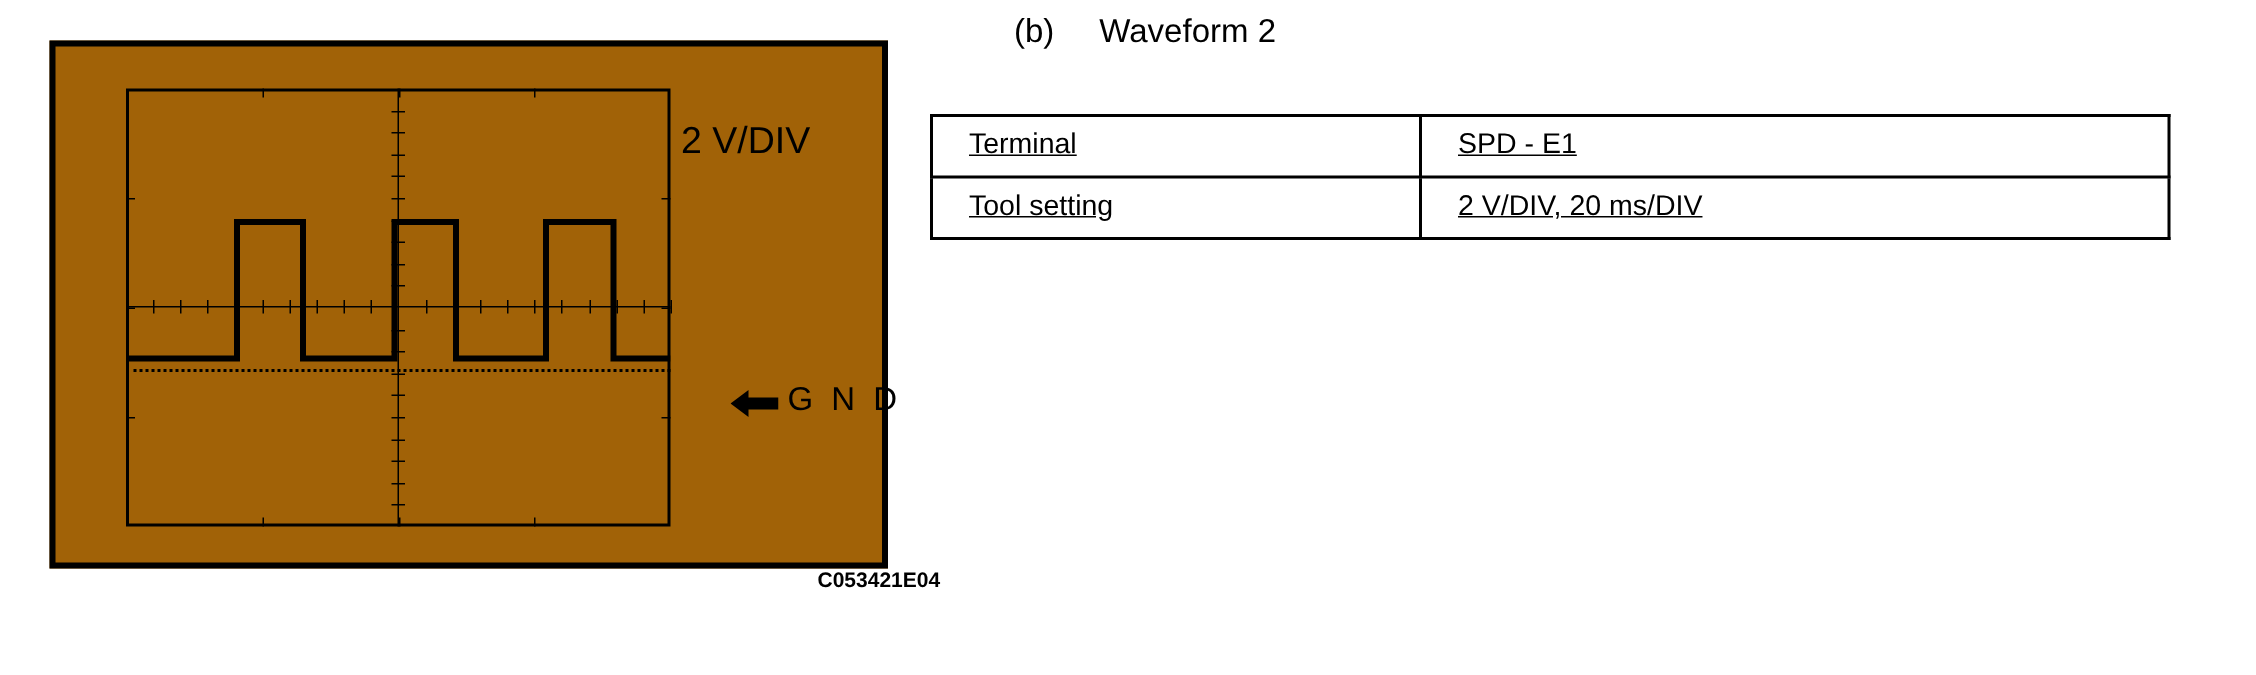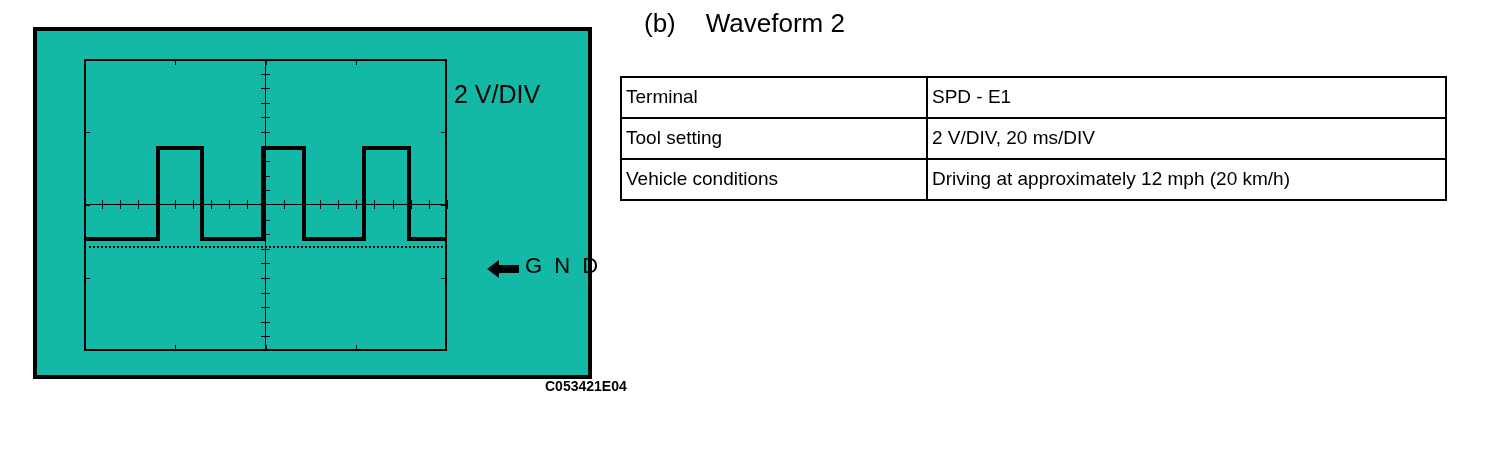--- a/index.html
+++ b/index.html
@@ -1,21 +1,21 @@
 <!DOCTYPE html>
 <html><head>
 <meta charset="utf-8">
 <style>
   html,body{margin:0;padding:0;background:#ffffff;}
   body{width:1504px;height:450px;position:relative;overflow:hidden;
        font-family:"Liberation Sans",sans-serif;color:#000;}
 
   
   #figure-panel{position:absolute;left:33px;top:27px;width:559px;height:352px;
-                border:4px solid #000;background:#14b8a6;box-sizing:border-box;}
+                border:4px solid #000;background:#a16207;box-sizing:border-box;}
 
   #scope{position:absolute;left:47px;top:28px;width:363px;height:292px;}
   #scope-grid{position:absolute;inset:0;border:2px solid #000;box-sizing:border-box;}
 
   .vline{position:absolute;top:0;bottom:0;width:1px;background:#000;}
   .hline{position:absolute;left:0;right:0;height:1px;background:#000;}
 
   
   .tick-h{position:absolute;width:1px;height:9px;background:#000;}
   .tick-v{position:absolute;height:1px;width:9px;background:#000;}
@@ -32,28 +32,28 @@
   .scope-label{position:absolute;font-size:25px;letter-spacing:0px;
                white-space:nowrap;line-height:1;}
   #label-vdiv{left:417px;top:51px;}
   #label-msdiv{left:277px;top:297px;}
   #label-gnd{left:488px;top:224px;font-size:22px;letter-spacing:3px;}
   #gnd-arrow{position:absolute;left:450px;top:228px;}
   #figure-code{position:absolute;left:508px;top:347px;font-size:14px;
                font-weight:bold;letter-spacing:0px;}
 
   
-  #heading{position:absolute;left:644px;top:8px;font-size:26px;white-space:nowrap;}
+  #heading{position:absolute;left:676px;top:8px;font-size:22px;white-space:nowrap;}
   #heading .hd-letter{display:inline-block;}
   #heading .hd-text{display:inline-block;margin-left:30px;}
 
   #spec-table{position:absolute;left:620px;top:76px;width:827px;
               border-collapse:collapse;}
-  #spec-table td{border:2px solid #000;font-size:19px;padding:6px 10px 7px 4px;
-                 height:26px;vertical-align:middle;white-space:nowrap;}
+  #spec-table td{border:2px solid #000;font-size:19px;padding:6px 10px 7px 24px;
+                 height:26px;vertical-align:middle;white-space:nowrap;text-decoration:underline;}
   #spec-table td.col-key{width:290px;}
 </style>
 </head>
 <body>
 
 <div id="figure-panel">
 
   <div id="scope">
     <div id="scope-grid"></div>
 
@@ -138,18 +138,14 @@
 <table id="spec-table">
   <tbody id="spec-table-body">
       <tr>
         <td class="col-key">Terminal</td>
         <td class="col-val">SPD - E1</td>
       </tr>
       <tr>
         <td class="col-key">Tool setting</td>
         <td class="col-val">2 V/DIV, 20 ms/DIV</td>
       </tr>
-      <tr>
-        <td class="col-key">Vehicle conditions</td>
-        <td class="col-val">Driving at approximately 12 mph (20 km/h)</td>
-      </tr>
     </tbody>
 </table>
 
 </body></html>

